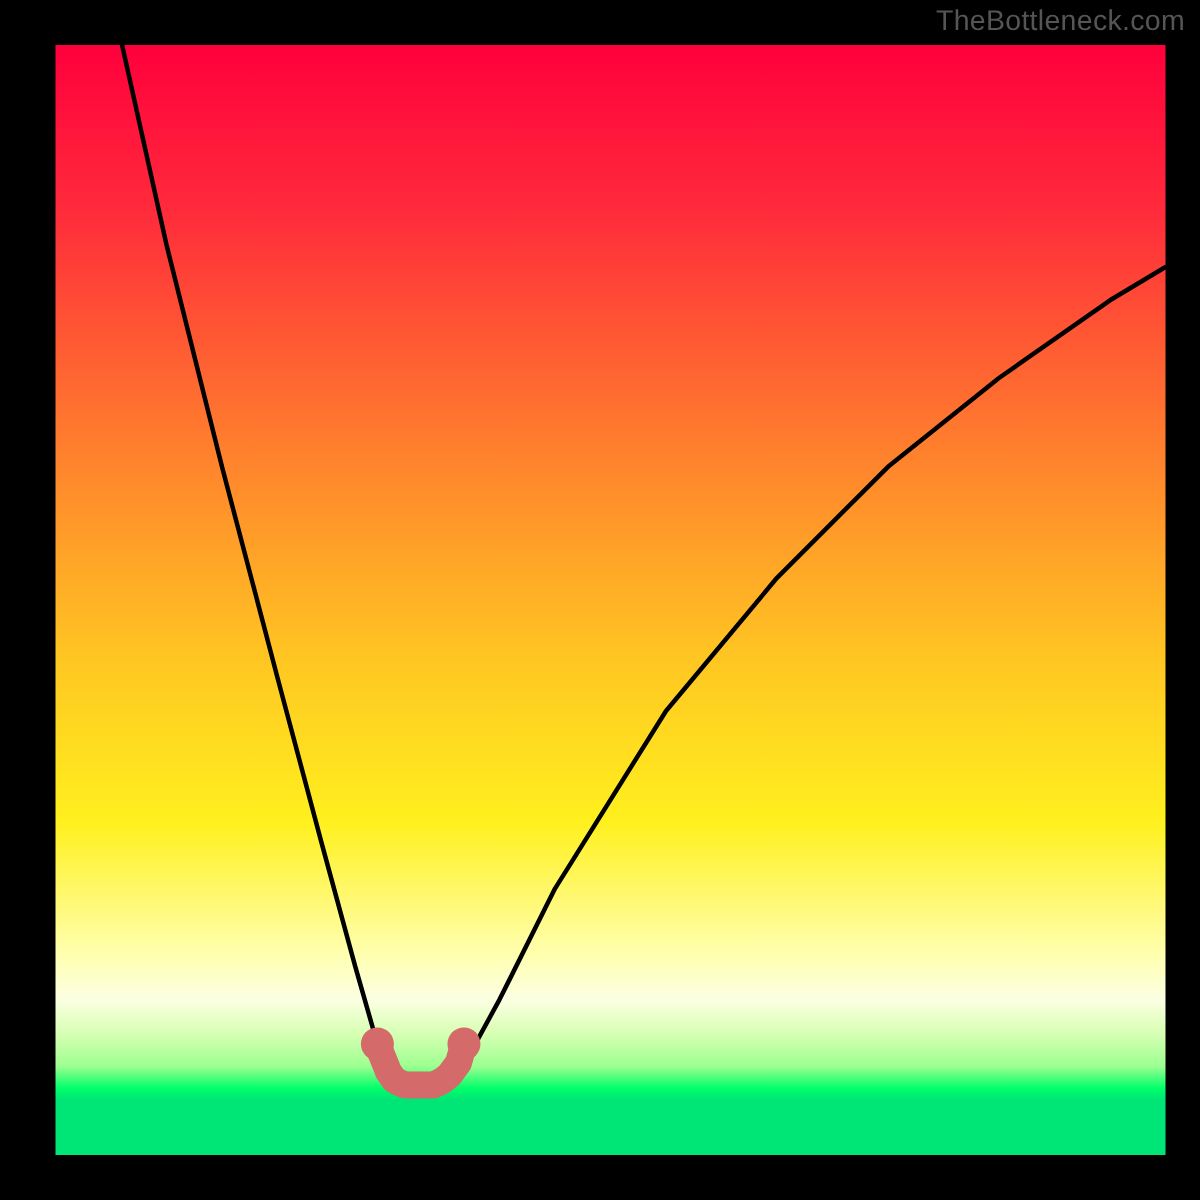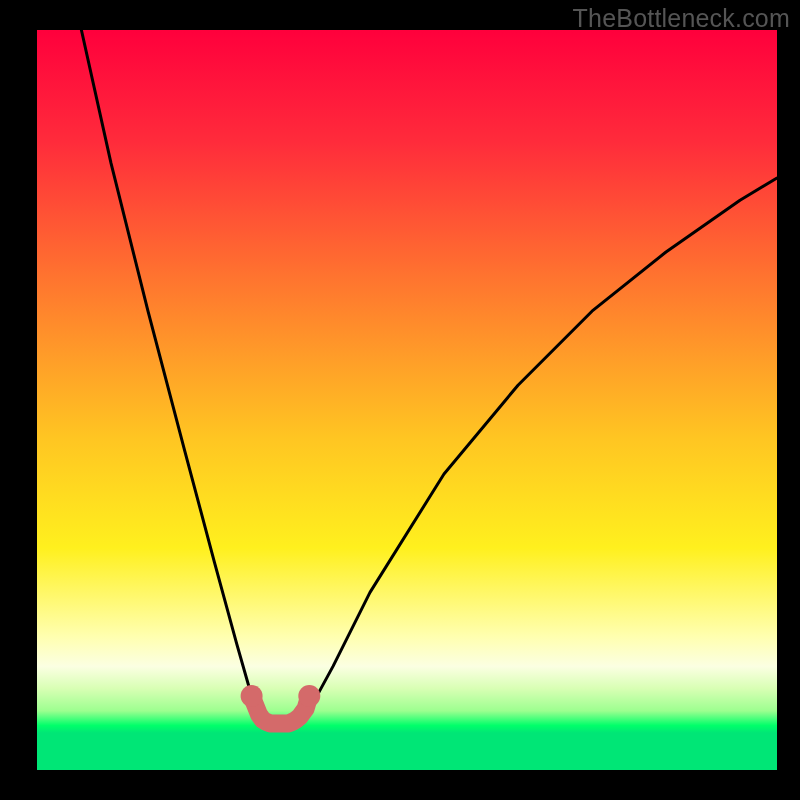--- a/index.html
+++ b/index.html
@@ -19,21 +19,21 @@
   svg {
     position: absolute;
     top: 0;
     left: 0;
   }
   #watermark {
     position: absolute;
     top: 4px;
     right: 10px;
     color: #555;
-    font-size: 25px;
+    font-size: 19px;
     font-weight: 500;
     letter-spacing: 0.2px;
   }
 </style>
 </head>
 <body>
 
 <div id="wrap">
   <svg id="svg" width="800" height="800" viewBox="0 0 800 800">
       <defs>

